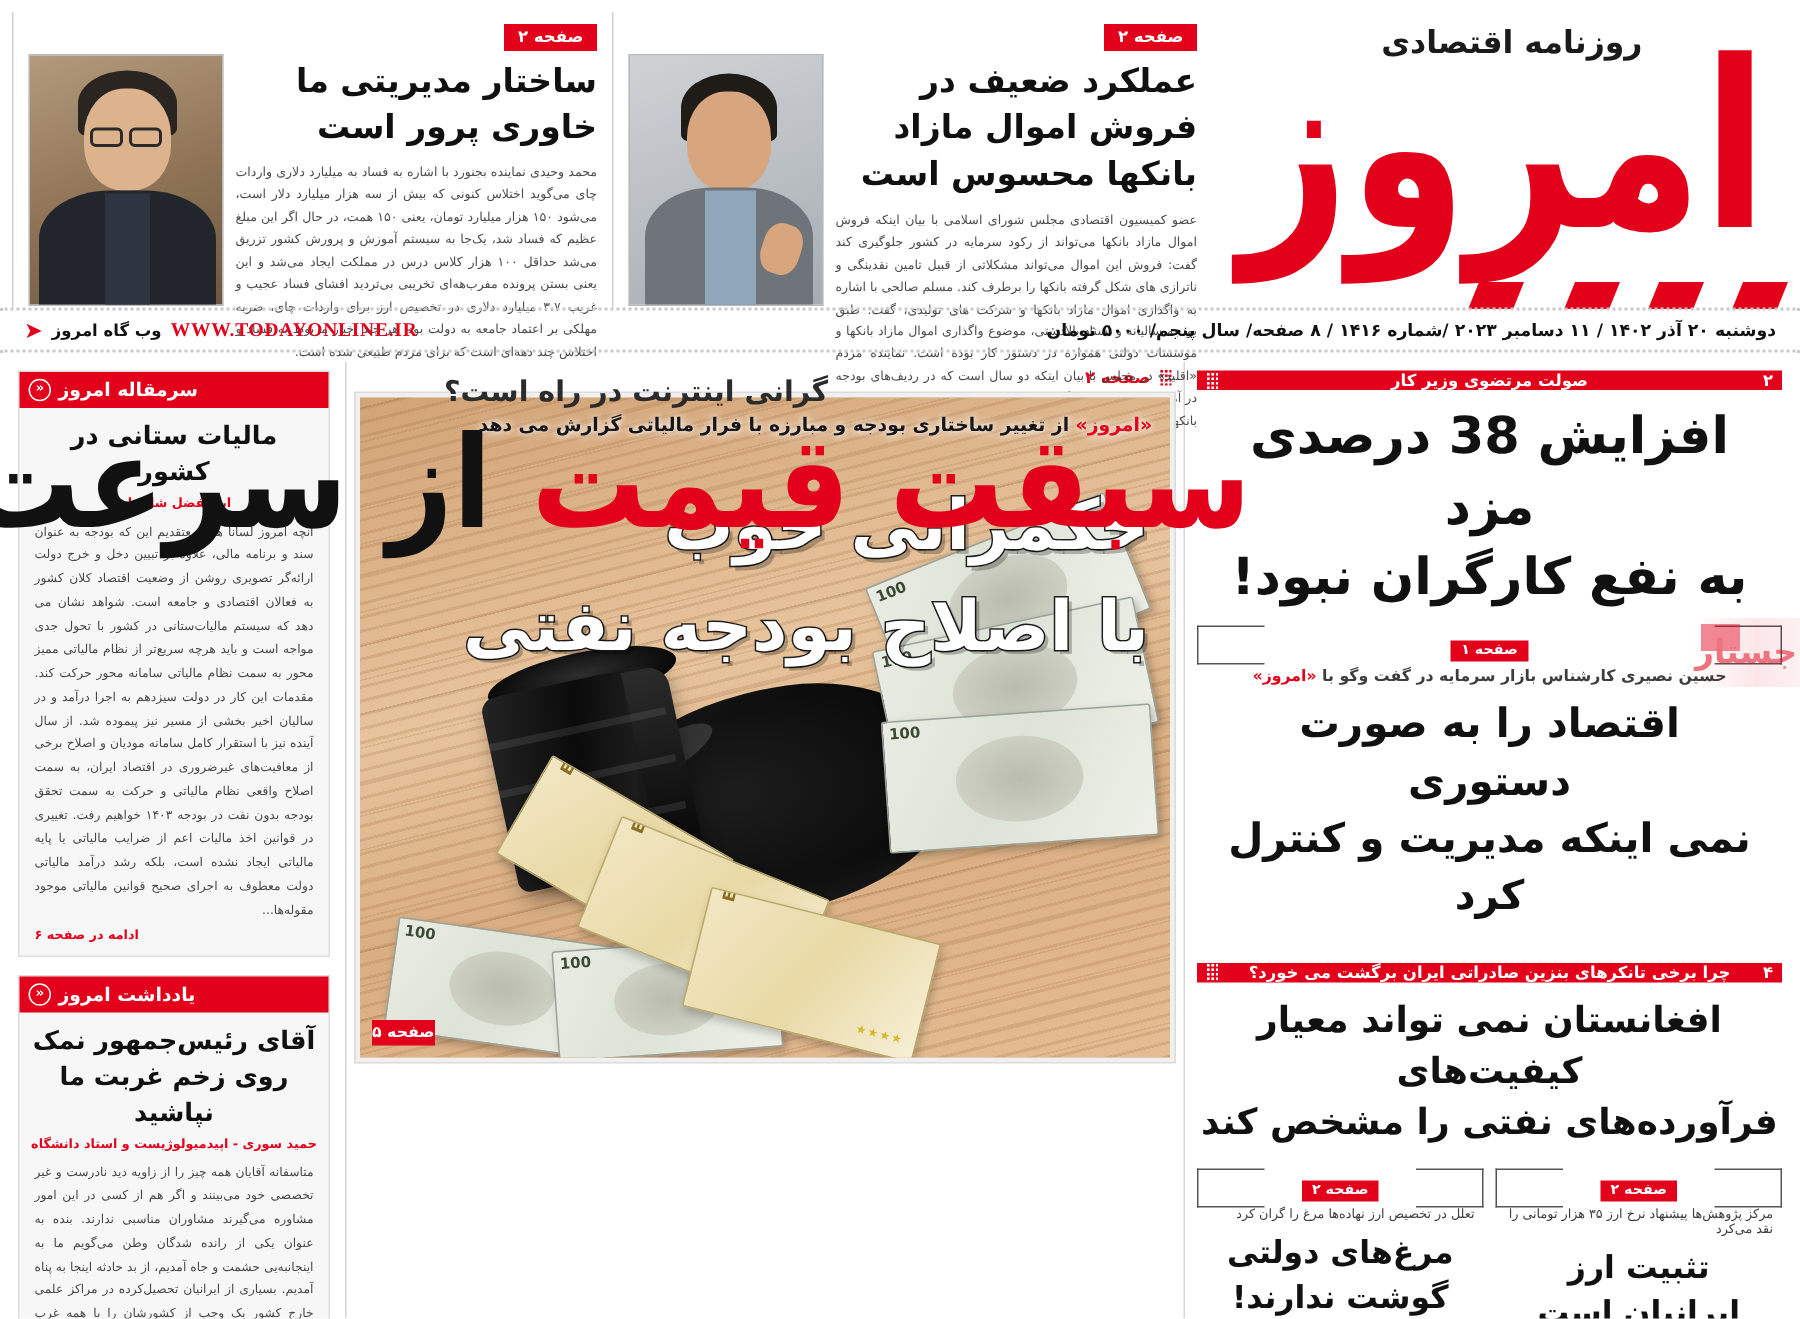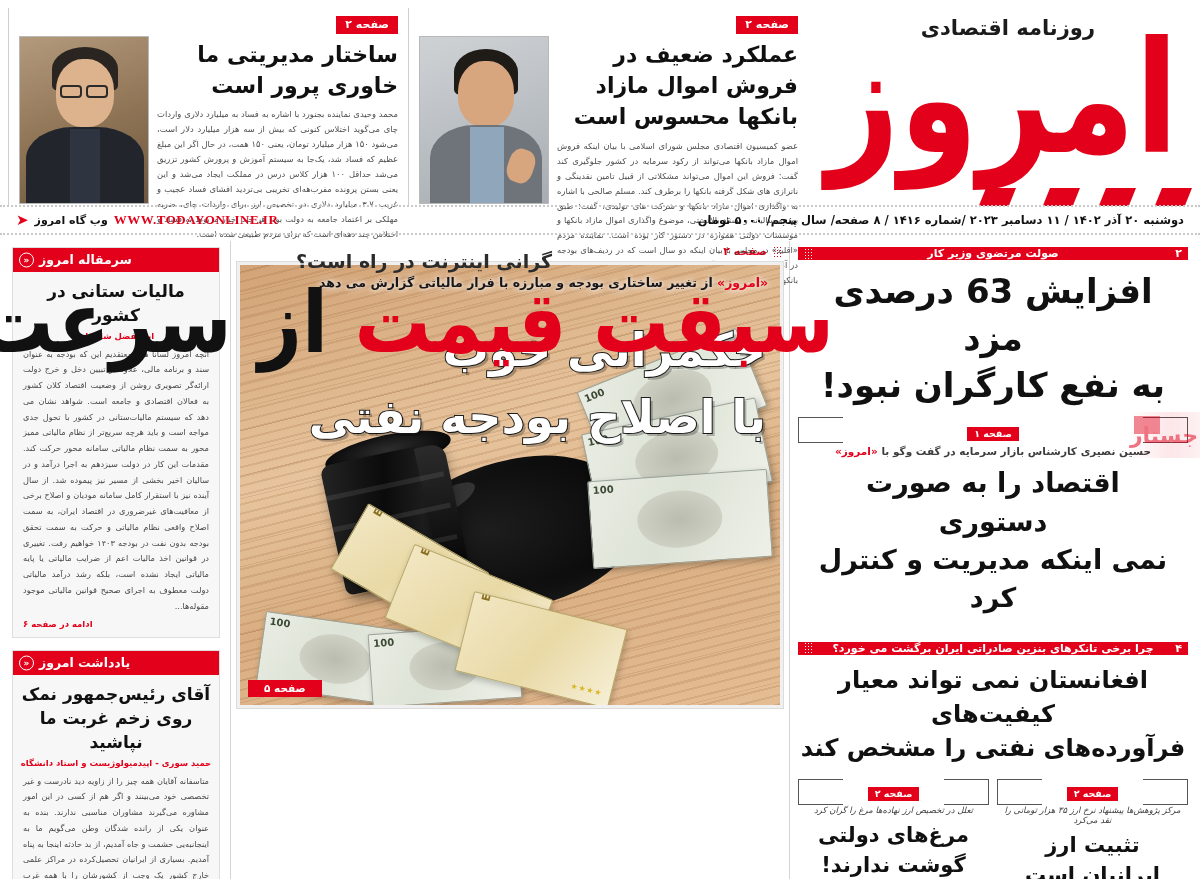--- a/index.html
+++ b/index.html
@@ -250,21 +250,21 @@
     background: linear-gradient(120deg,#f2e7c3 0%,#e9d9a6 50%,#f6efd5 100%);
     box-shadow: 2px 3px 6px rgba(0,0,0,.22); overflow:hidden; }
   .eurob .etxt { position:absolute; left:6px; top:6px; font-size:11px; font-weight:bold; color:#8a6f22;
     transform: rotate(-90deg); transform-origin: left top; }
   .eurob .stars { position:absolute; right:8px; bottom:8px; color:#d9b72a; font-size:8px; letter-spacing:1px; }
   .eurob.e1 { right:160px; bottom:14px; width:158px; height:82px; transform: rotate(14deg); }
   .eurob.e2 { right:236px; bottom:56px; width:150px; height:80px; transform: rotate(22deg); }
   .eurob.e3 { right:300px; bottom:96px; width:140px; height:76px; transform: rotate(30deg); }
 
   .ps-pagebadge { position:absolute; left:8px; bottom:8px;
-    background:#e2001a; color:#fff; font-size:10.5px; font-weight:bold; padding:2px 16px 3px; }
+    background:#e2001a; color:#fff; font-size:10.5px; font-weight:bold; padding:2px 0 3px; }
 
   
   .redbar {
     background:#e2001a; color:#fff; height:20px;
     display:flex; align-items:center; justify-content:center;
     font-size:11px; font-weight:bold; position:relative; margin-bottom:6px;
   }
   .redbar .pg { position:absolute; right:6px; font-size:11px; font-weight:bold; }
   .redbar .dots { position:absolute; left:6px; width:8px; height:12px;
     background-image: radial-gradient(#fff 40%, transparent 41%); background-size:3px 3px; }
@@ -288,21 +288,21 @@
   }
   .bb-bot:before { right:0; border-right:1px solid #555; }
   .bb-bot:after  { left:0;  border-left:1px solid #555; }
 
   .small-badge {
     display:block; margin: 0 auto 4px; background:#e2001a; color:#fff;
     font-size:9.5px; font-weight:bold; padding:1.5px 7px 2px; width:fit-content;
   }
   .kicker-sm { font-size:10.5px; color:#3d3d3d; text-align:center; margin-bottom:5px; font-weight:bold; }
   .kicker-sm .q { color:#e2001a; }
-  .kicker-xs { font-size:8.5px; color:#3d3d3d; text-align:center; margin-bottom:4px;font-style:italic; }
+  .kicker-xs { font-size:8.5px; color:#3d3d3d; margin-bottom:4px; }
 
   .twoup { display:flex; flex-direction:row; gap:8px; margin-top:6px; }
   .twoup > div { flex:1 1 50%; position:relative; padding:8px 6px 4px; }
 
   
   .sb-card { border:1px solid #dedede; background:#f7f7f7; padding: 0 0 8px; }
   .sb-badge {
     background:#e2001a; color:#fff; font-size:12.5px; font-weight:bold;
     padding: 4px 10px 5px 26px; display:flex; align-items:center; justify-content:flex-end;
     gap:6px; position:relative; margin:0 0 0 0;
@@ -399,21 +399,21 @@
   <div class="main">
 
     <div class="col-right">
 
       <div class="redbar">
         <span class="pg">۲</span>
         <span>صولت مرتضوی وزیر کار</span>
         <span class="dots"></span>
       </div>
       <div class="r-head">
-        <div>افزایش 63 درصدی مزد</div>
+        <div>افزایش 38 درصدی مزد</div>
         <div>به نفع کارگران نبود!</div>
       </div>
 
       <div class="bracketbox bb-bot">
         <span class="small-badge">صفحه ۱</span>
         <div class="kicker-sm">
           <span>حسین نصیری کارشناس بازار سرمایه در گفت وگو با </span><span class="q">«امروز»</span>
         </div>
         <div class="r-head small">
           <div>اقتصاد را به صورت دستوری</div>

